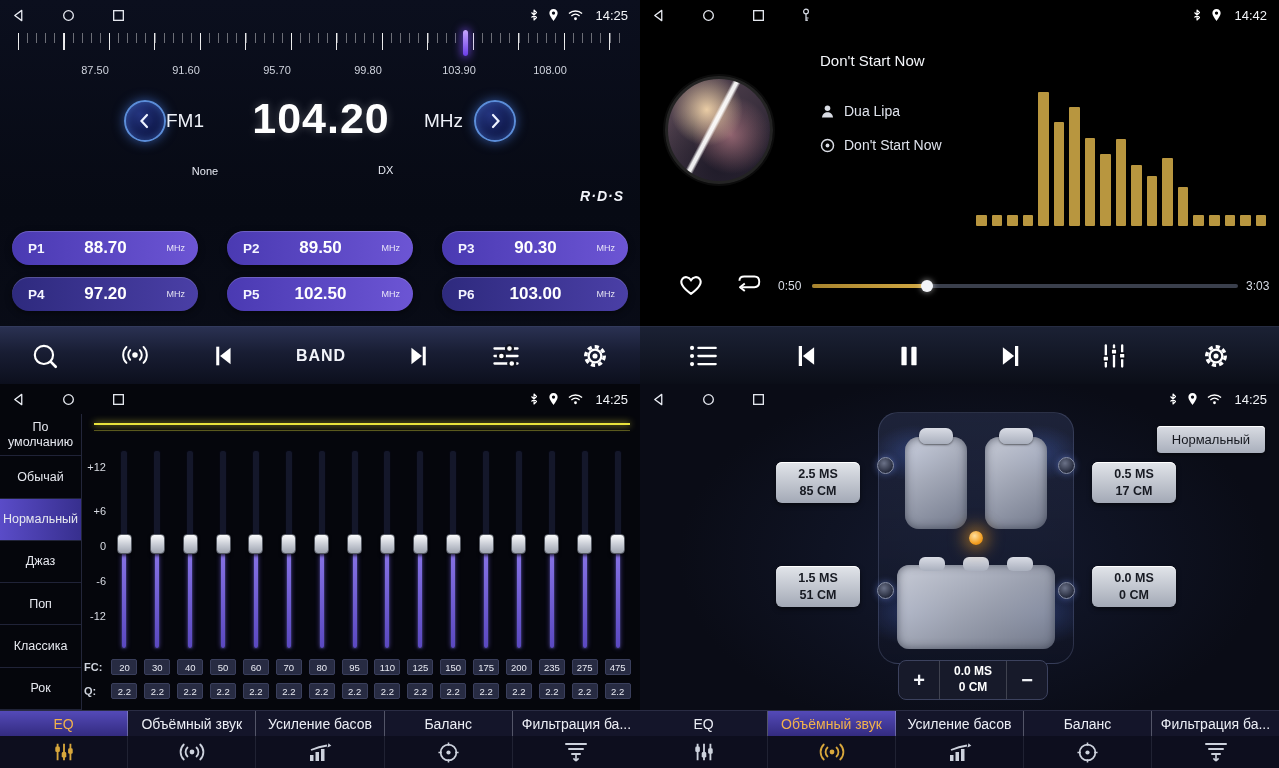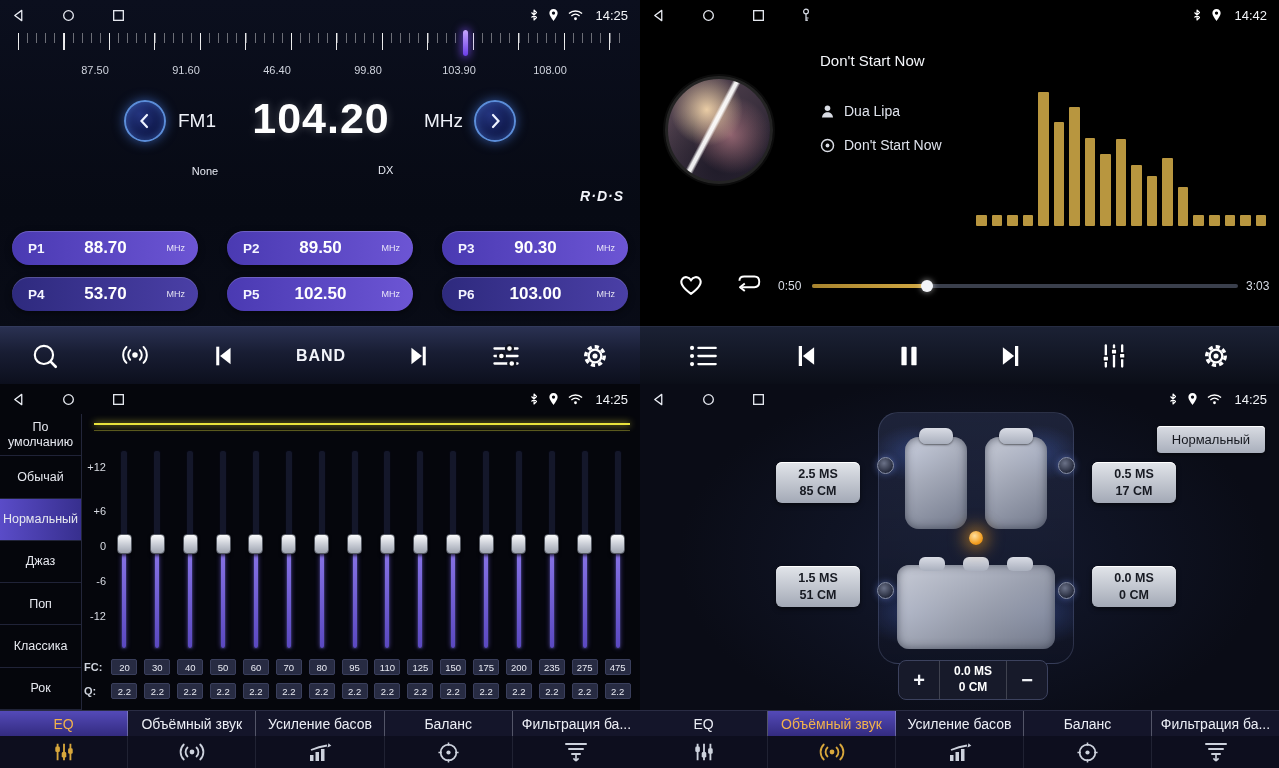--- a/index.html
+++ b/index.html
@@ -176,34 +176,34 @@
         <span class="time">14:25</span>
       </div>
     </div>
 
     <div class="ruler">
       <div class="ruler-ind"></div>
     </div>
     <div class="scale-labels">
         <span class="scale-label" style="left: 60px;">87.50</span>
         <span class="scale-label" style="left: 151px;">91.60</span>
-        <span class="scale-label" style="left: 242px;">46.40</span>
+        <span class="scale-label" style="left: 242px;">95.70</span>
         <span class="scale-label" style="left: 333px;">99.80</span>
         <span class="scale-label" style="left: 424px;">103.90</span>
         <span class="scale-label" style="left: 515px;">108.00</span>
       </div>
 
     <div class="tunebtn" style="left:124px;top:100px">
       <span class="icn">
           <svg width="16" height="16" viewBox="0 0 16 16">
             <path d="M10 2 L4.5 8 L10 14" stroke="#eef2ff" stroke-width="2.2" fill="none" stroke-linecap="round"></path>
           </svg>
         </span>
     </div>
-    <div class="fm-label" style="left:178px;top:110px">FM1</div>
+    <div class="fm-label" style="left:166px;top:110px">FM1</div>
     <div class="freq-big">104.20</div>
     <div class="fm-label" style="left:424px;top:110px">MHz</div>
     <div class="tunebtn" style="left:474px;top:100px">
       <span class="icn">
           <svg width="16" height="16" viewBox="0 0 16 16">
             <path d="M6 2 L11.5 8 L6 14" stroke="#eef2ff" stroke-width="2.2" fill="none" stroke-linecap="round"></path>
           </svg>
         </span>
     </div>
     <div class="sub-label" style="left:165px;top:165px;width:80px;text-align:center">None</div>
@@ -221,21 +221,21 @@
           <span class="pfreq">89.50</span>
           <span class="punit">MHz</span>
         </div>
         <div class="preset">
           <span class="pkey">P3</span>
           <span class="pfreq">90.30</span>
           <span class="punit">MHz</span>
         </div>
         <div class="preset dark">
           <span class="pkey">P4</span>
-          <span class="pfreq">53.70</span>
+          <span class="pfreq">97.20</span>
           <span class="punit">MHz</span>
         </div>
         <div class="preset">
           <span class="pkey">P5</span>
           <span class="pfreq">102.50</span>
           <span class="punit">MHz</span>
         </div>
         <div class="preset dark">
           <span class="pkey">P6</span>
           <span class="pfreq">103.00</span>

